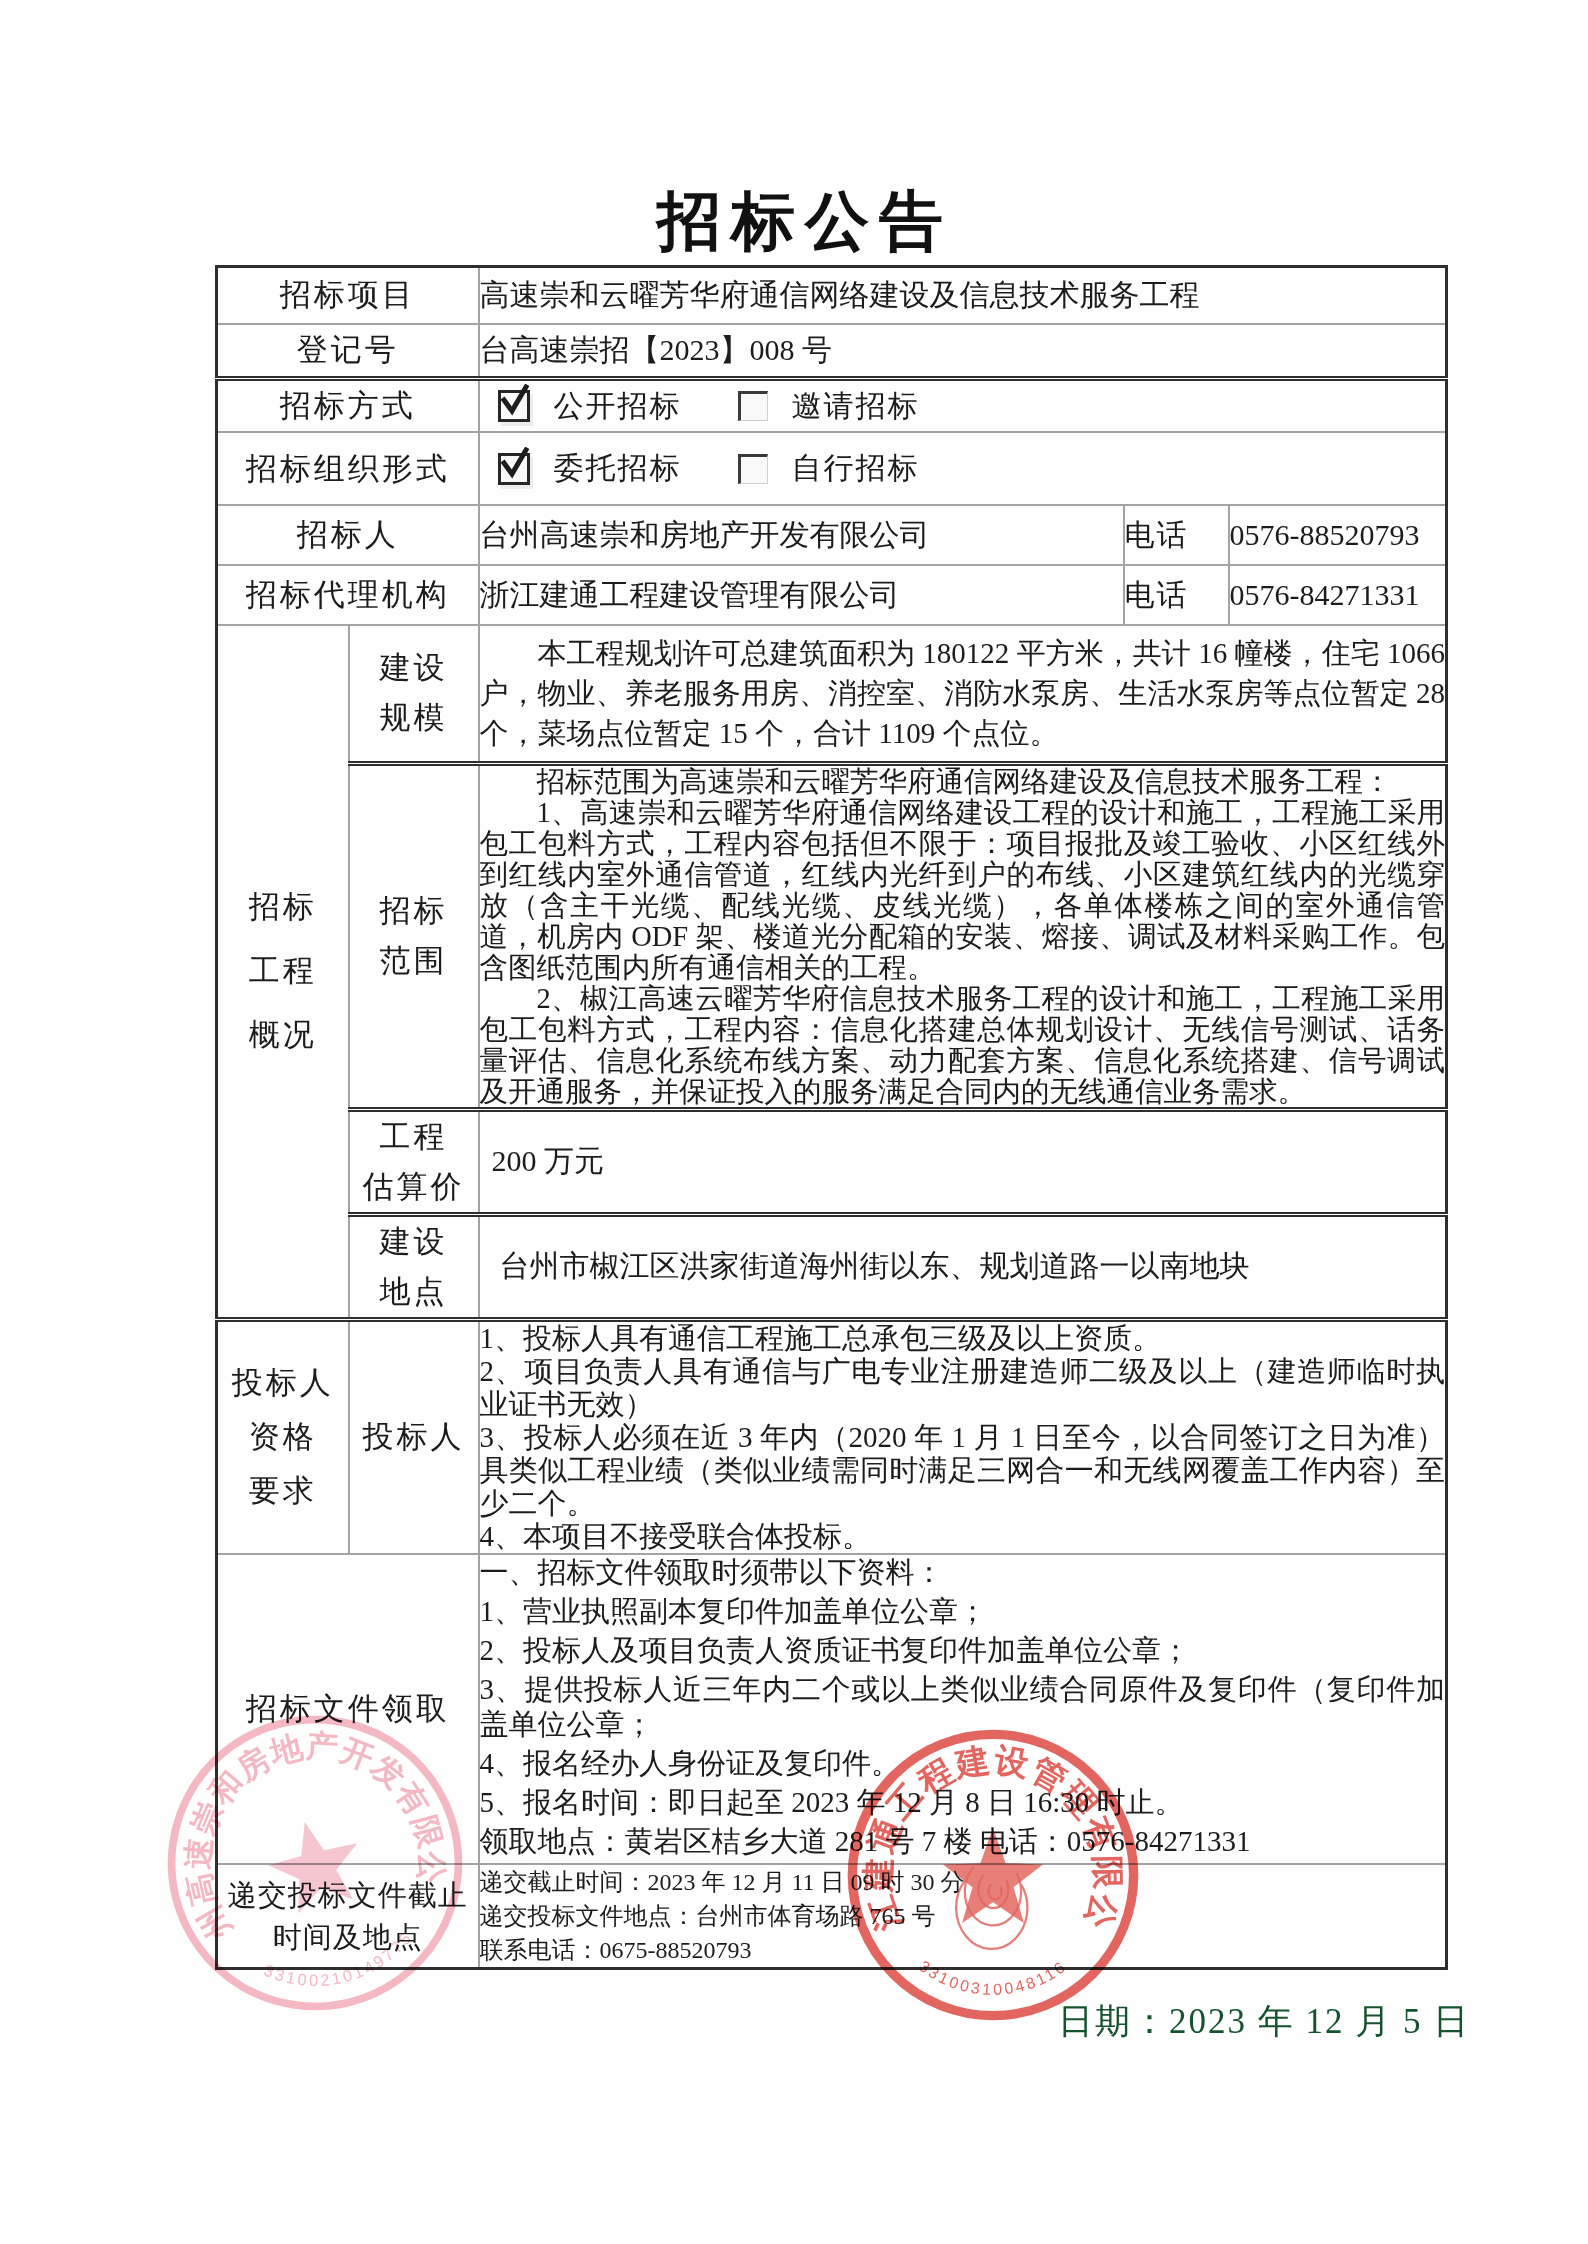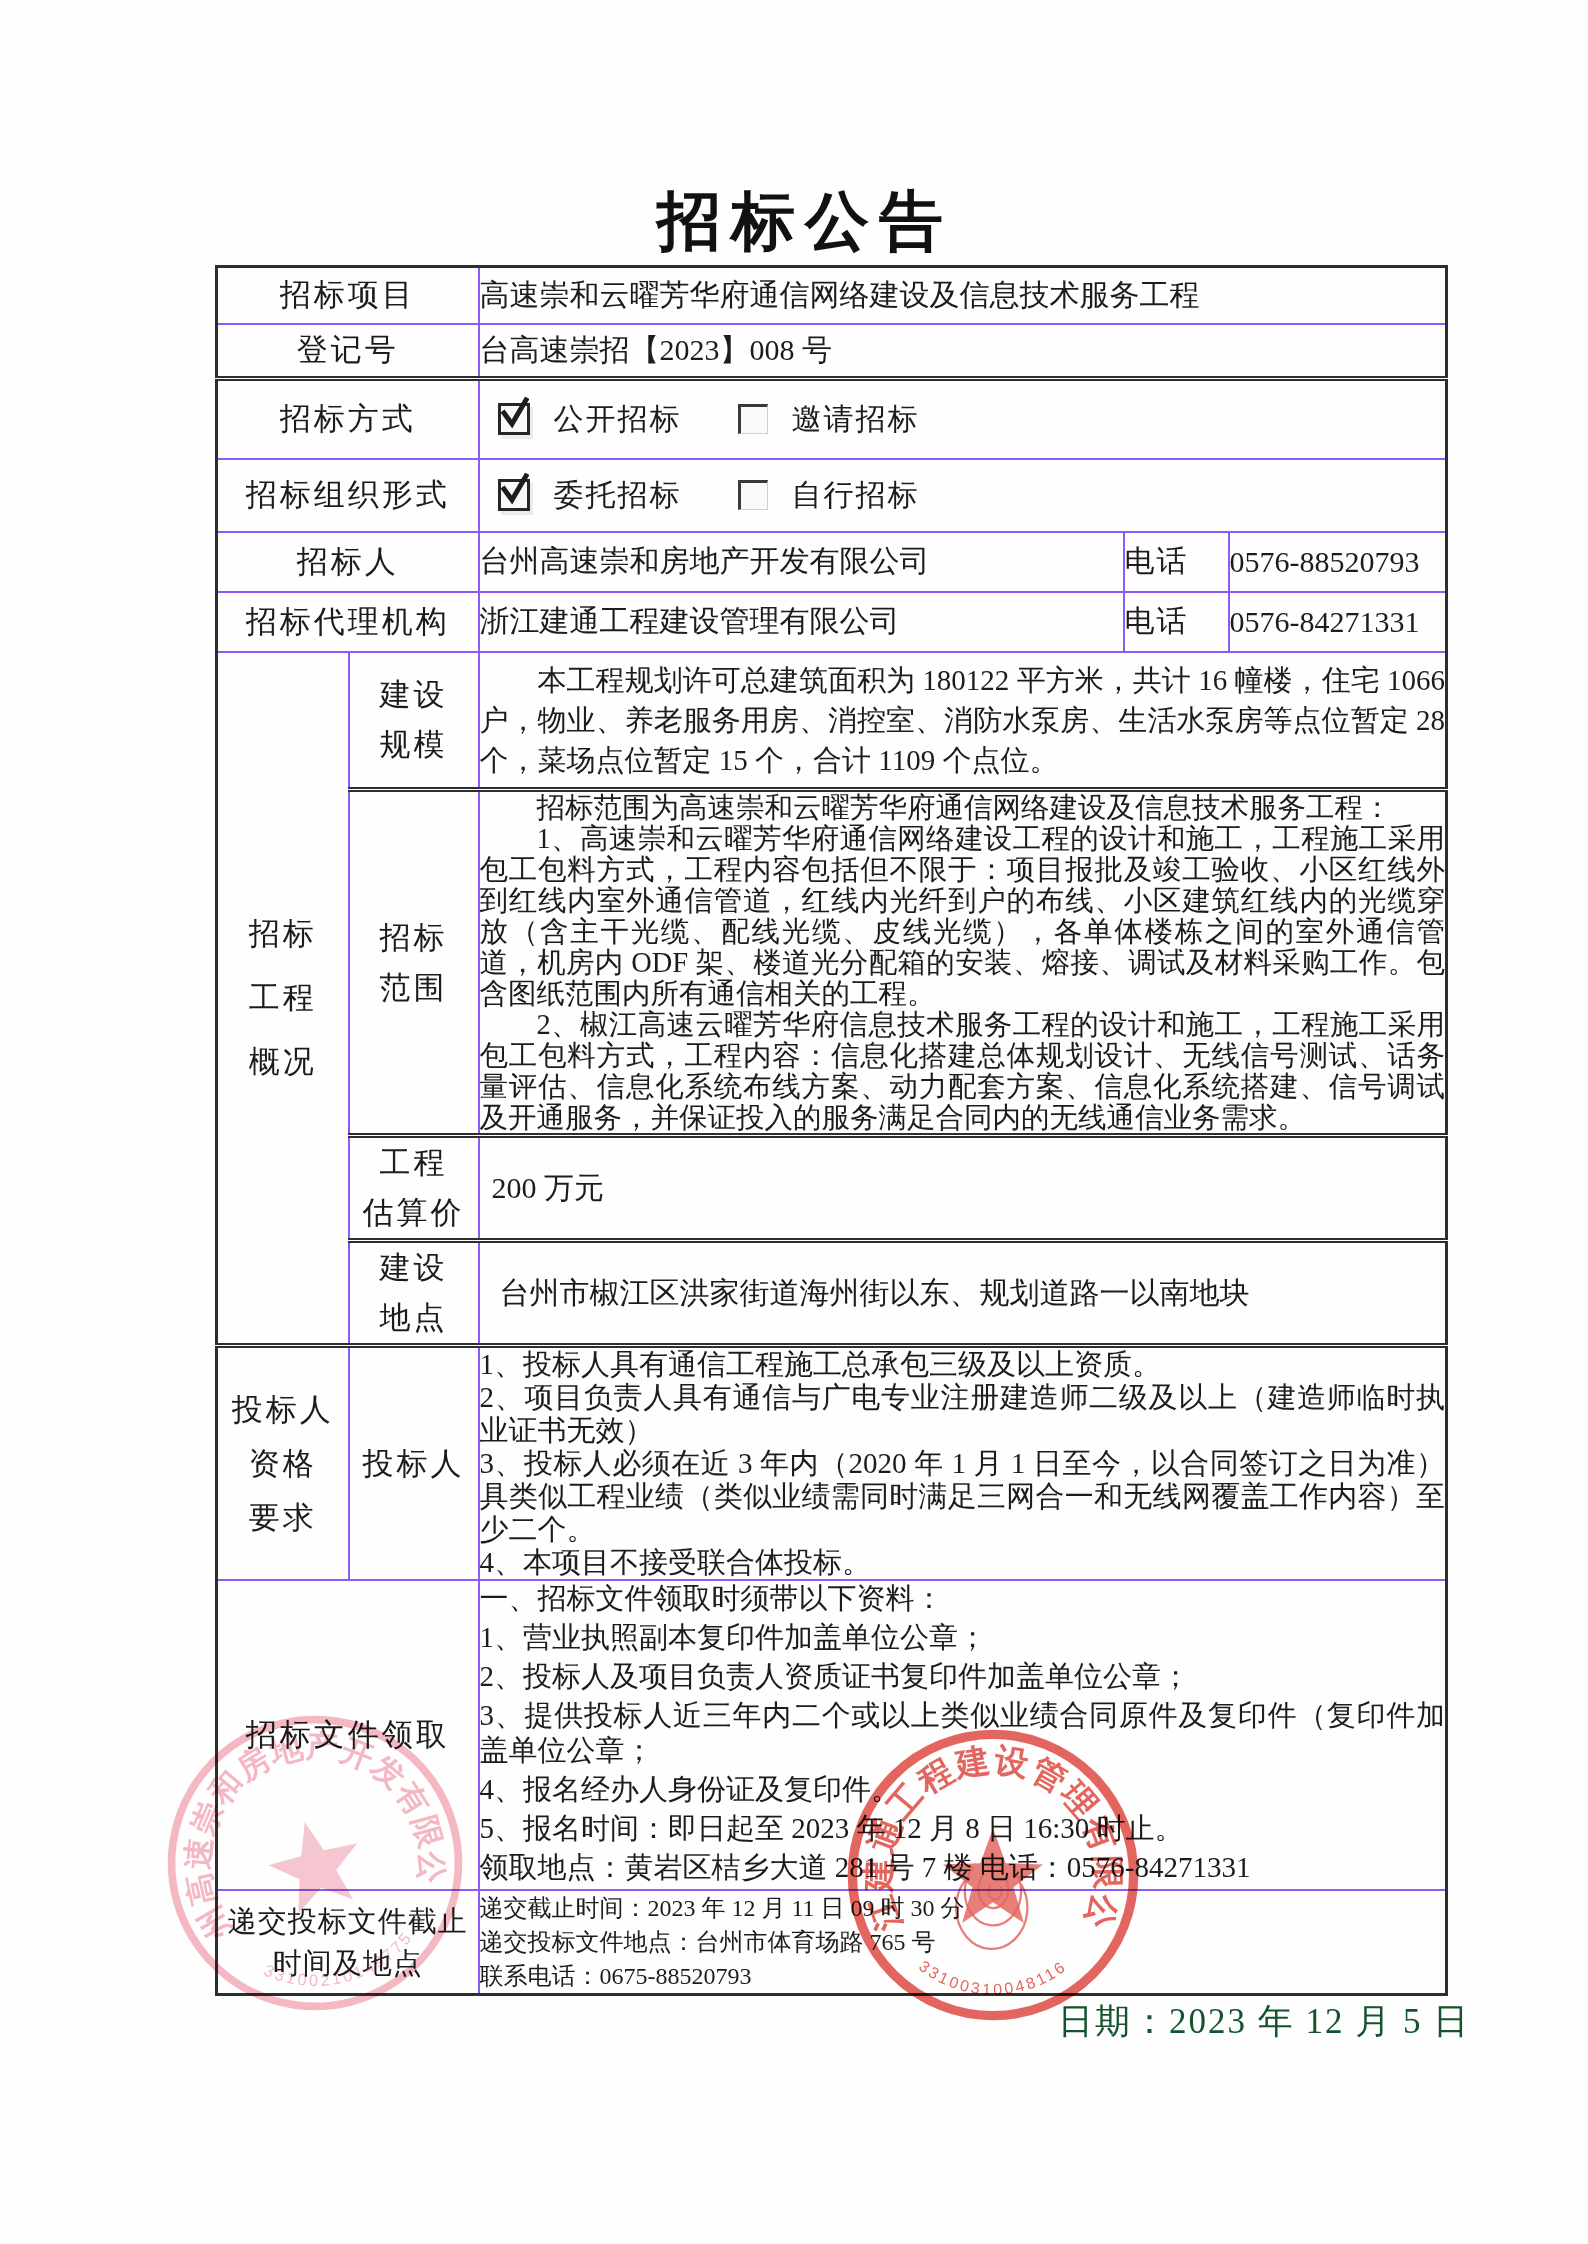--- a/index.html
+++ b/index.html
@@ -11,21 +11,21 @@
   .title{
     position:absolute;left:215px;top:178px;width:1180px;margin:0;
     text-align:center;font-family:"Liberation Sans","DejaVu Sans",sans-serif;
     font-weight:900;font-size:64px;letter-spacing:10px;color:#111;
   }
   table.doc{
     position:absolute;left:215px;top:265px;width:1230px;height:1637px;
     border-collapse:collapse;table-layout:fixed;
     border:3px solid #2e2e2e;
   }
-  table.doc td{border:2px solid #8b5cf6;padding:0;overflow:hidden;}
+  table.doc td{border:2px solid #a3a3a3;padding:0;overflow:hidden;}
   tr.dbl > td{border-top:5px double #2e2e2e;}
   td.lab{
     text-align:center;vertical-align:middle;font-size:31px;letter-spacing:3px;
     white-space:pre-line;line-height:50px;
   }
   td.group{line-height:64px;}
   td.val{vertical-align:middle;font-size:30px;padding-left:18px;}
   td.phone-lab{text-align:left;vertical-align:middle;font-size:30px;letter-spacing:2px;}
   td.phone-val{vertical-align:middle;font-size:30px;padding-left:16px;font-family:"Liberation Serif","DejaVu Serif",serif;}
   td.para{vertical-align:top;font-size:28.5px;line-height:31px;padding:8px 12px 4px 14px;text-align:justify;margin-left:19px;}
@@ -78,21 +78,21 @@
         <tr style="height:57px">
       <td class="lab" colspan="2">招标项目</td>
       <td class="val" colspan="3">高速崇和云曜芳华府通信网络建设及信息技术服务工程</td>
     </tr>
 
     <tr style="height:55px">
       <td class="lab" colspan="2">登记号</td>
       <td class="val" colspan="3">台高速崇招【2023】008 号</td>
     </tr>
 
-    <tr style="height:80px" class="dbl">
+    <tr style="height:53px" class="dbl">
       <td class="lab" colspan="2">招标方式</td>
       <td colspan="3">
         <div class="optrow">
           <span class="cb on">
             <svg class="tick" viewBox="0 0 30 34">
                   <path d="M5 16 L13 27 L27 3" fill="none" stroke="#1d1d1d" stroke-width="5" stroke-linecap="square"></path>
                 </svg>
           </span>
           <span class="opt-label">公开招标</span>
           <span class="cb cb2">

